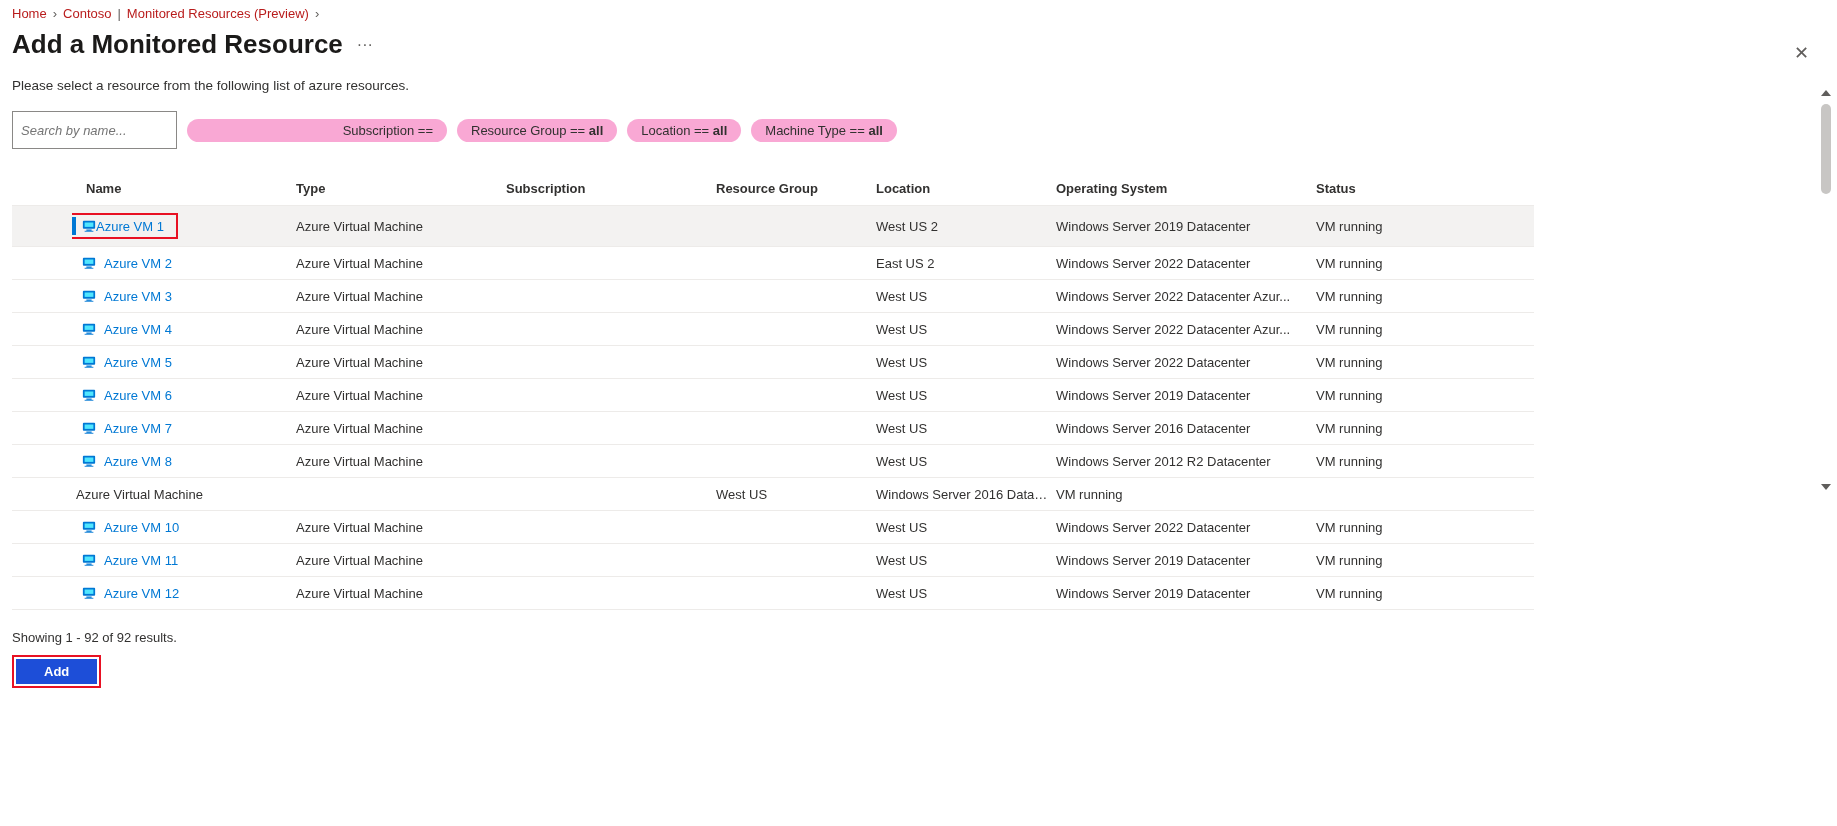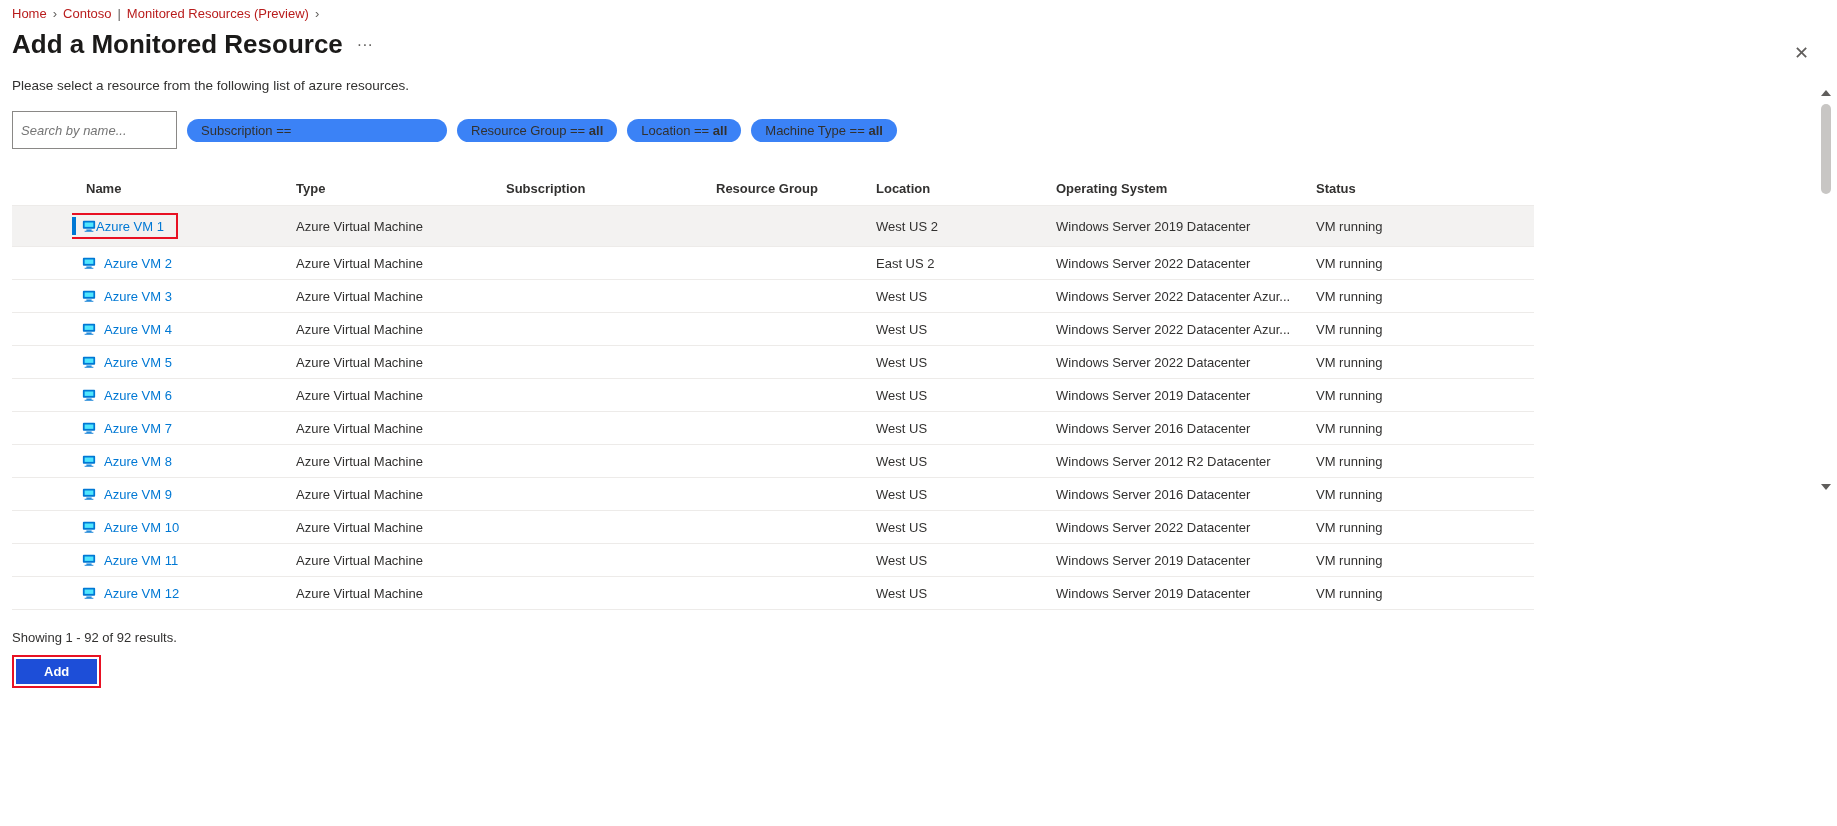--- a/index.html
+++ b/index.html
@@ -61,27 +61,28 @@
     width: 165px;
     height: 24px;
     border: 1px solid #8a8886;
     padding: 18px 8px;
     font-size: 13px;
     font-style: italic;
     color: #605e5c;
     outline: none;
   }
   .filter-pill {
-    background: #3b82f6;
+    background: #f9a8d4;
     border-radius: 12px;
     padding: 4px 14px;
     font-size: 13px;
     color: #323130;
     cursor: pointer;
     white-space: nowrap;
+    text-align: right;
   }
   .filter-pill.wide { min-width: 260px; }
   .filter-pill b { font-weight: 600; }
   .table-wrap {
     width: 1522px;
     border-top: 1px solid transparent;
   }
   .table-header, .table-row {
     display: grid;
     grid-template-columns: 60px 220px 210px 210px 160px 180px 260px 160px;
@@ -397,31 +398,20 @@
         <div></div>
         <div></div>
         <div>West US</div>
         <div>Windows Server 2012 R2 Datacenter</div>
         <div>VM running</div>
       </div>
       <div class="table-row">
         <div class="checkbox-cell">
           <span class="checkbox"></span>
         </div>
-        <div class="name-cell">
-          <span class="vm-icon">
-            <svg width="14" height="14" viewBox="0 0 16 16">
-              <rect x="1" y="2" width="14" height="9" rx="1" fill="#0078d4"></rect>
-              <rect x="3" y="4" width="10" height="5" fill="#50e6ff"></rect>
-              <rect x="5" y="12" width="6" height="1.5" fill="#0078d4"></rect>
-              <rect x="3" y="13.5" width="10" height="1" fill="#0078d4"></rect>
-            </svg>
-          </span>
-          <span class="name-link">Azure VM 9</span>
-        </div>
         <div>Azure Virtual Machine</div>
         <div></div>
         <div></div>
         <div>West US</div>
         <div>Windows Server 2016 Datacenter</div>
         <div>VM running</div>
       </div>
       <div class="table-row">
         <div class="checkbox-cell">
           <span class="checkbox"></span>

